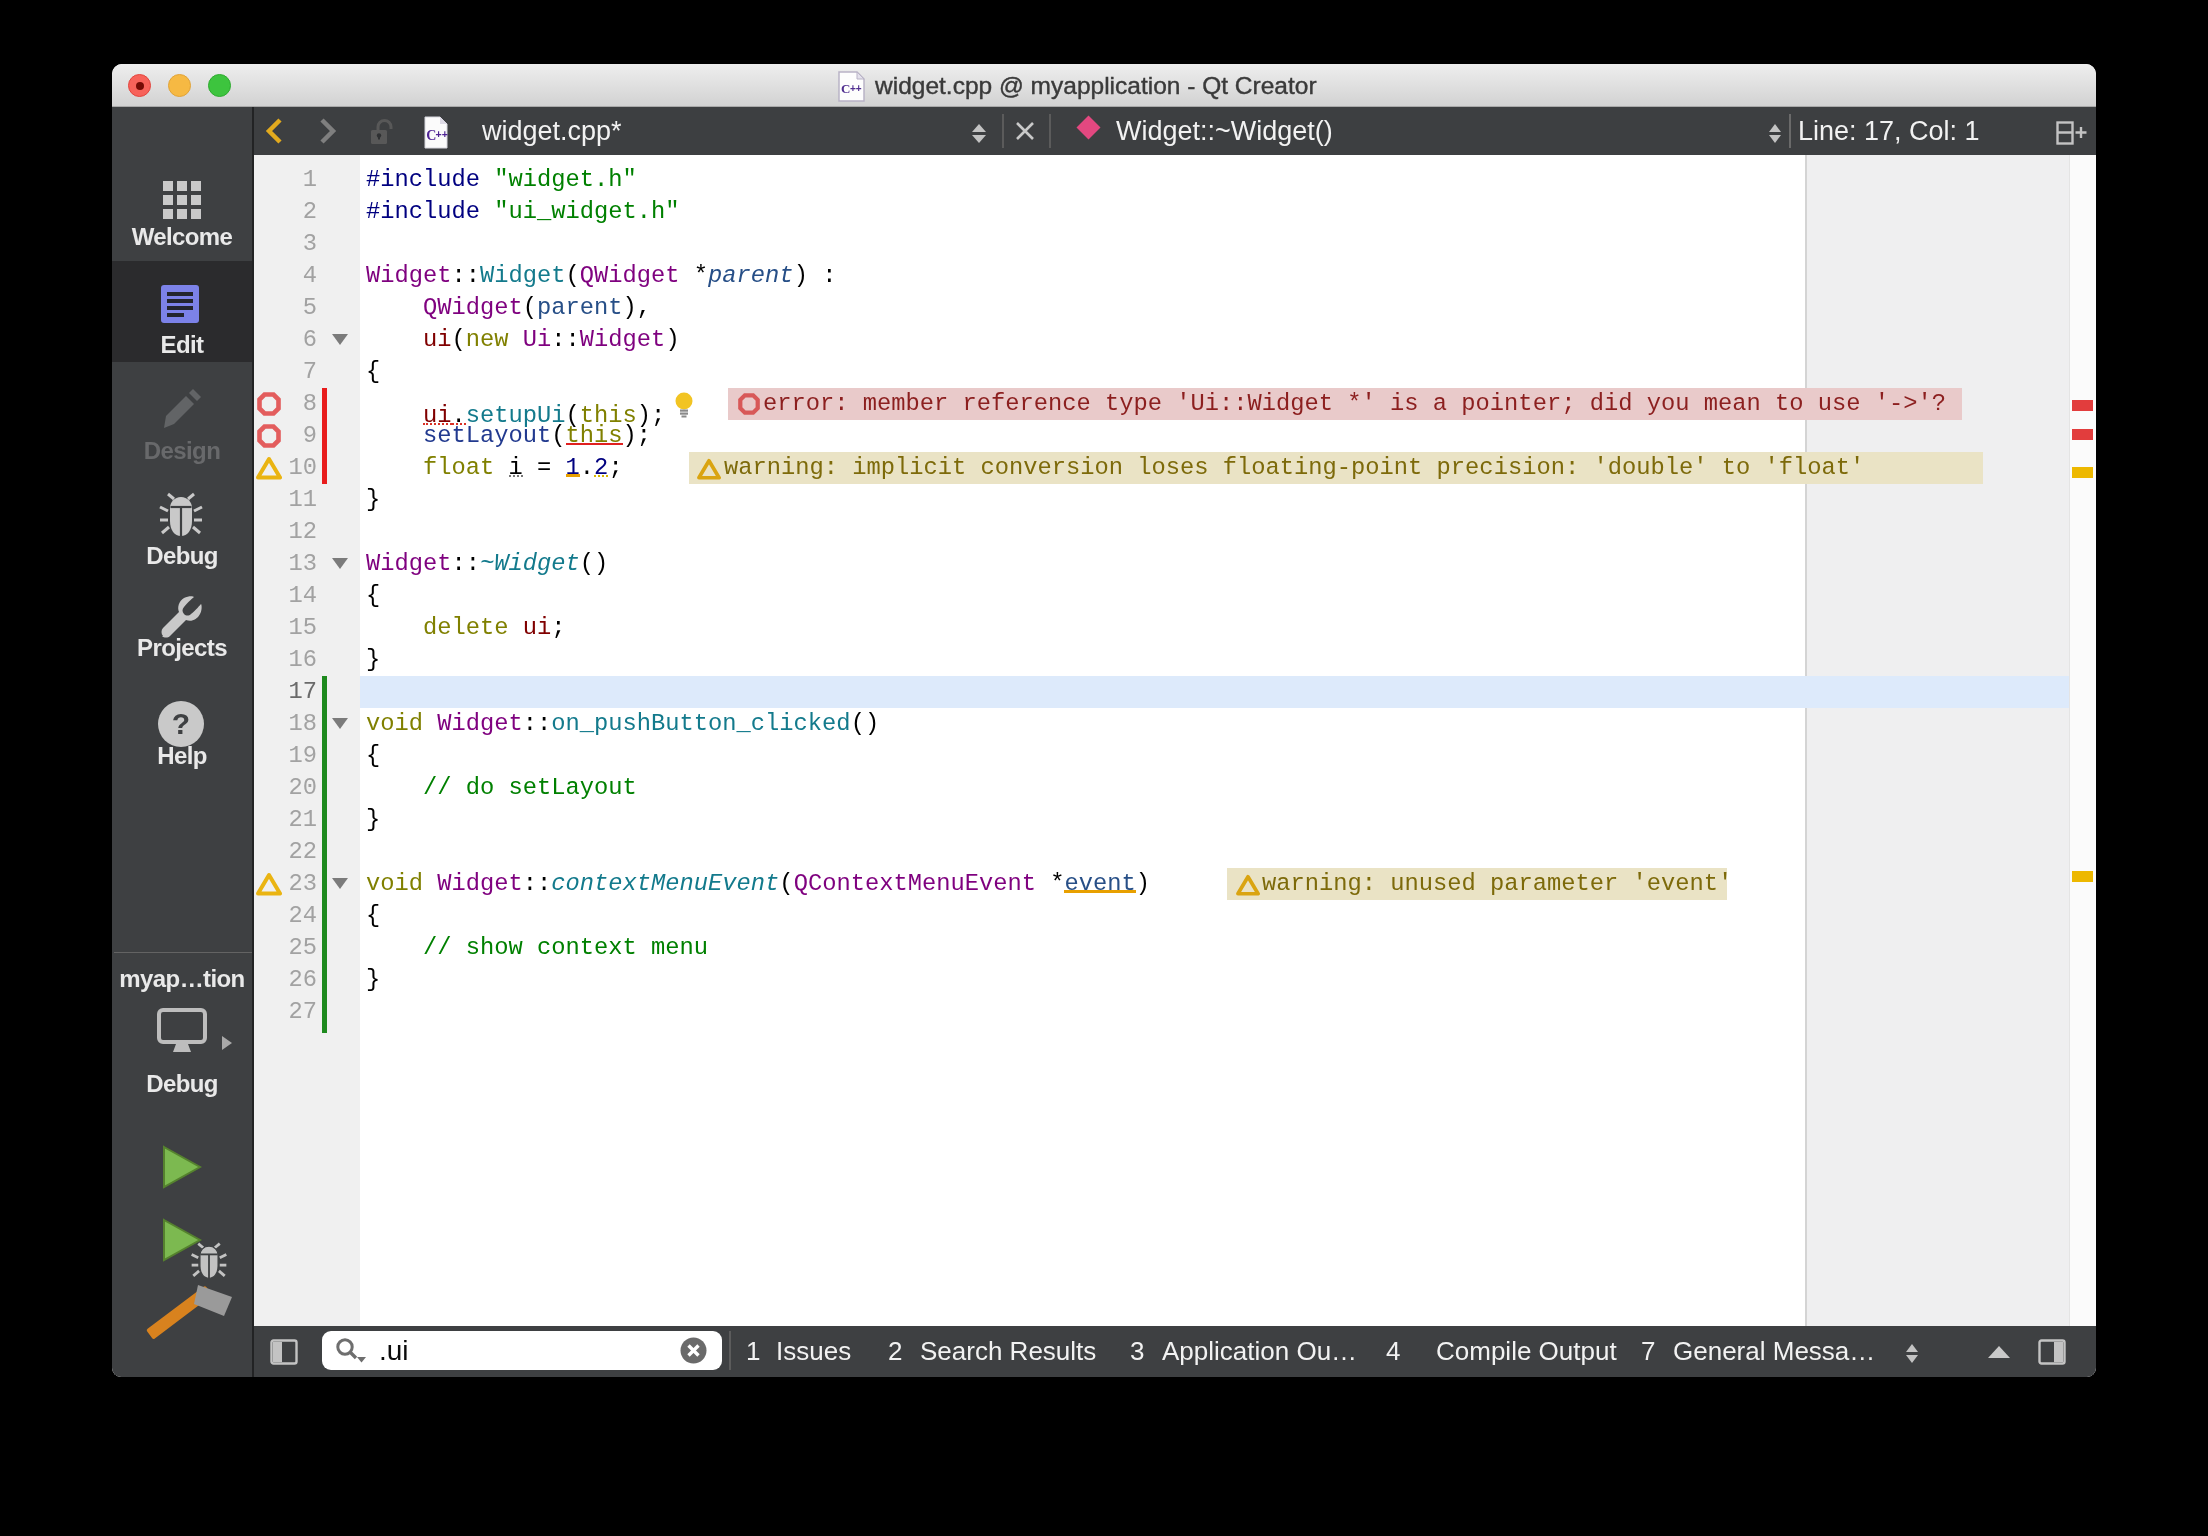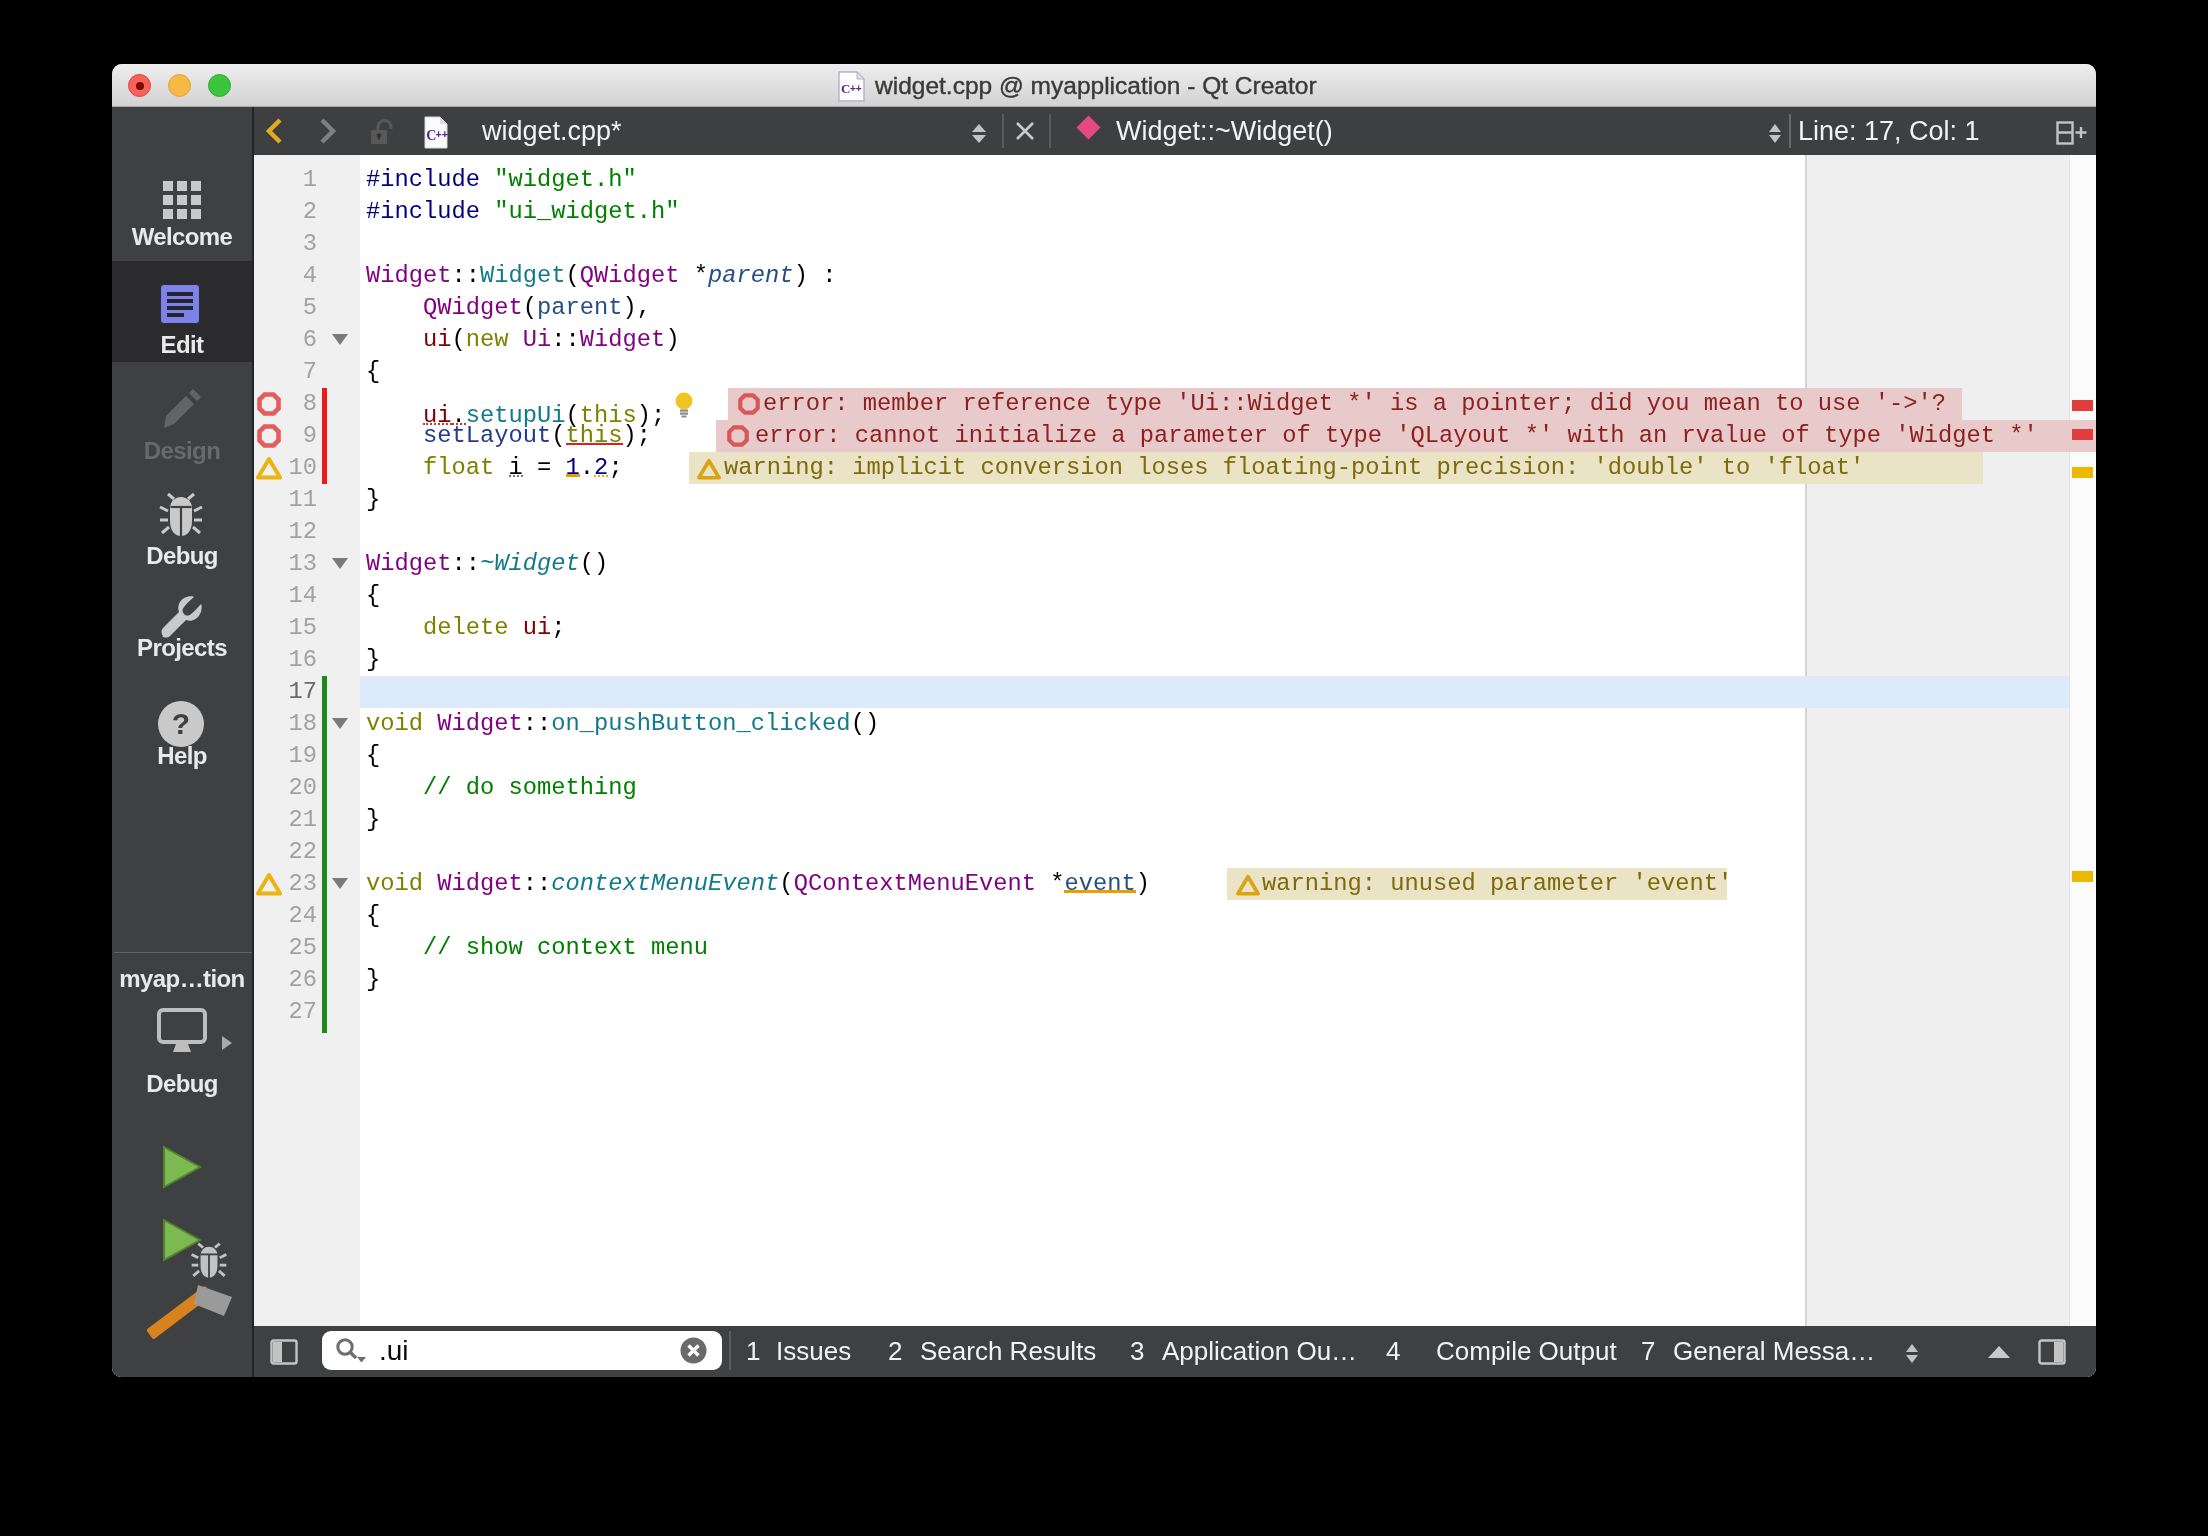--- a/index.html
+++ b/index.html
@@ -249,38 +249,35 @@
 <div class="cl" style="top:336px">    <span class="m ub" style="border-bottom:2.5px dotted #d93025">ui</span><span class="ub" style="border-bottom:2.5px dotted #d93025">.</span><span class="f">setupUi</span>(<span class="k">this</span>);</div>
 <div class="cl" style="top:356px">    <span class="sl">setLayout</span>(<span class="k ub" style="border-bottom:2.5px solid #e02020">this</span>);</div>
 <div class="cl" style="top:388px">    <span class="k">float</span> <span class="ub" style="border-bottom:2.5px dotted #777">i</span> = <span class="n ub" style="border-bottom:3px solid #e8a000">1</span>.<span class="n ub" style="border-bottom:2.5px dotted #d8b800">2</span>;</div>
 <div class="cl" style="top:420px">}</div>
 <div class="cl" style="top:484px"><span class="t">Widget</span>::<span class="f i">~Widget</span>()</div>
 <div class="cl" style="top:516px">{</div>
 <div class="cl" style="top:548px">    <span class="k">delete</span> <span class="m">ui</span>;</div>
 <div class="cl" style="top:580px">}</div>
 <div class="cl" style="top:644px"><span class="k">void</span> <span class="t">Widget</span>::<span class="f">on_pushButton_clicked</span>()</div>
 <div class="cl" style="top:676px">{</div>
-<div class="cl" style="top:708px">    <span class="c">// do something</span></div>
+<div class="cl" style="top:708px">    <span class="c">// do setLayout</span></div>
 <div class="cl" style="top:740px">}</div>
 <div class="cl" style="top:804px"><span class="k">void</span> <span class="t">Widget</span>::<span class="f i">contextMenuEvent</span>(<span class="t">QContextMenuEvent</span> *<span class="l ub" style="border-bottom:3px solid #e8a000">event</span>)</div>
 <div class="cl" style="top:836px">{</div>
 <div class="cl" style="top:868px">    <span class="c">// show context menu</span></div>
 <div class="cl" style="top:900px">}</div>
 <svg class="abs" style="left:560px;top:328px" width="24" height="26" viewBox="0 0 24 26">
   <circle cx="12" cy="9" r="8.5" fill="#f2c423"></circle>
   <rect x="8" y="17.5" width="8" height="2.2" fill="#8a8a8a"></rect>
   <rect x="8" y="20.5" width="8" height="2.2" fill="#8a8a8a"></rect>
   <rect x="9.5" y="23.5" width="5" height="2" fill="#8a8a8a"></rect>
 </svg>
 <div class="ann annE" style="left:616px;top:324px;width:1234px"><svg class="abs" style="left:10px;top:5px" width="22" height="22" viewBox="0 0 24 24">
         <path d="M7.5 2.5 L16.5 2.5 L21.5 7.5 L21.5 16.5 L16.5 21.5 L7.5 21.5 L2.5 16.5 L2.5 7.5 Z" fill="none" stroke="#d85858" stroke-width="4.6"></path>
       </svg><span style="margin-left:35px">error: member reference type 'Ui::Widget *' is a pointer; did you mean to use '-&gt;'?</span></div>
-<div class="ann annE" style="left:604px;top:356px;width:1440px"><svg class="abs" style="left:11px;top:5px" width="22" height="22" viewBox="0 0 24 24">
-        <path d="M7.5 2.5 L16.5 2.5 L21.5 7.5 L21.5 16.5 L16.5 21.5 L7.5 21.5 L2.5 16.5 L2.5 7.5 Z" fill="none" stroke="#d85858" stroke-width="4.6"></path>
-      </svg><span style="margin-left:39px">error: cannot initialize a parameter of type 'QLayout *' with an rvalue of type 'Widget *'</span></div>
 <div class="ann annW" style="left:577px;top:388px;width:1294px"><svg class="abs" style="left:8px;top:6px" width="24" height="22" viewBox="0 0 26 24">
         <path d="M13 3 L24 21.5 L2 21.5 Z" fill="none" stroke="#daa410" stroke-width="4" stroke-linejoin="round"></path>
       </svg><span style="margin-left:35px">warning: implicit conversion loses floating-point precision: 'double' to 'float'</span></div>
 <div class="ann annW" style="left:1115px;top:804px;width:500px"><svg class="abs" style="left:9px;top:6px" width="24" height="22" viewBox="0 0 26 24">
         <path d="M13 3 L24 21.5 L2 21.5 Z" fill="none" stroke="#daa410" stroke-width="4" stroke-linejoin="round"></path>
       </svg><span style="margin-left:35px">warning: unused parameter 'event'</span></div>
 <div class="mark" style="top:336px;background:#e23d3d"></div>
 <div class="mark" style="top:365px;background:#e23d3d"></div>
 <div class="mark" style="top:403px;background:#edb800"></div>
 <div class="mark" style="top:807px;background:#edb800"></div>

